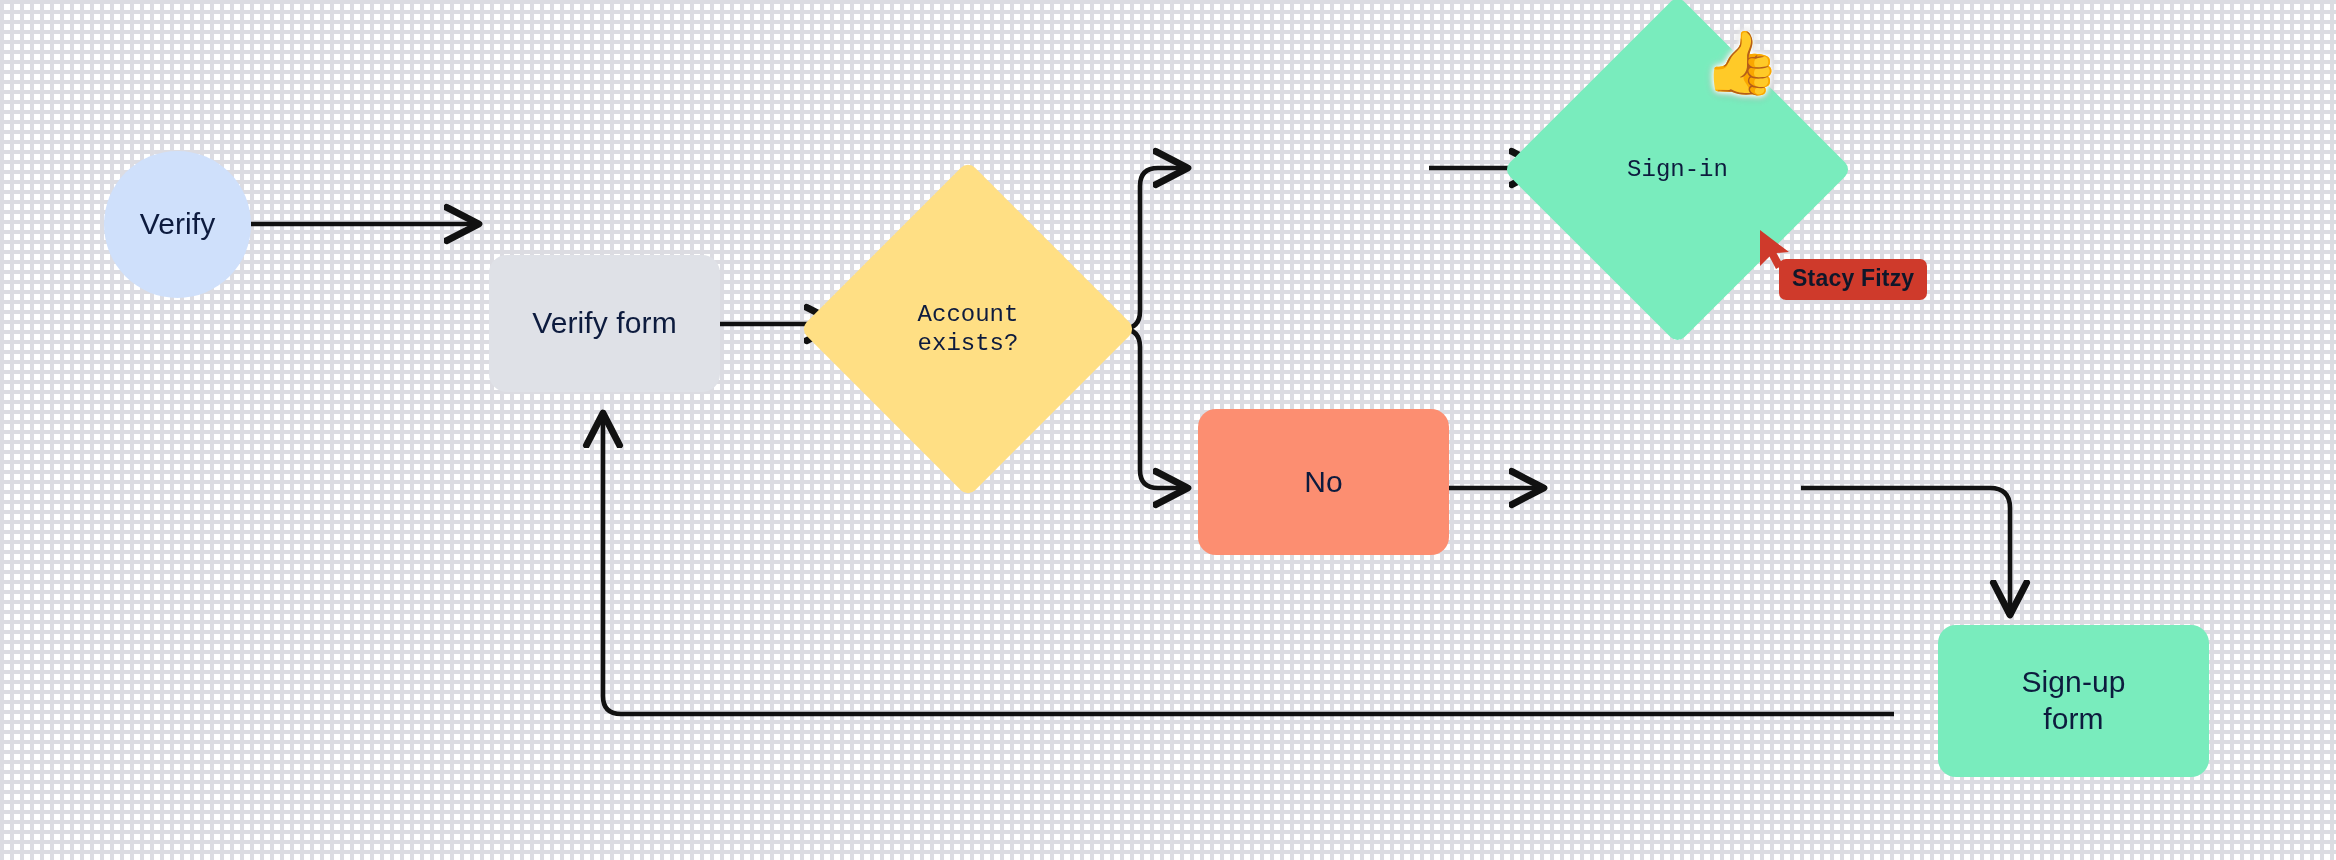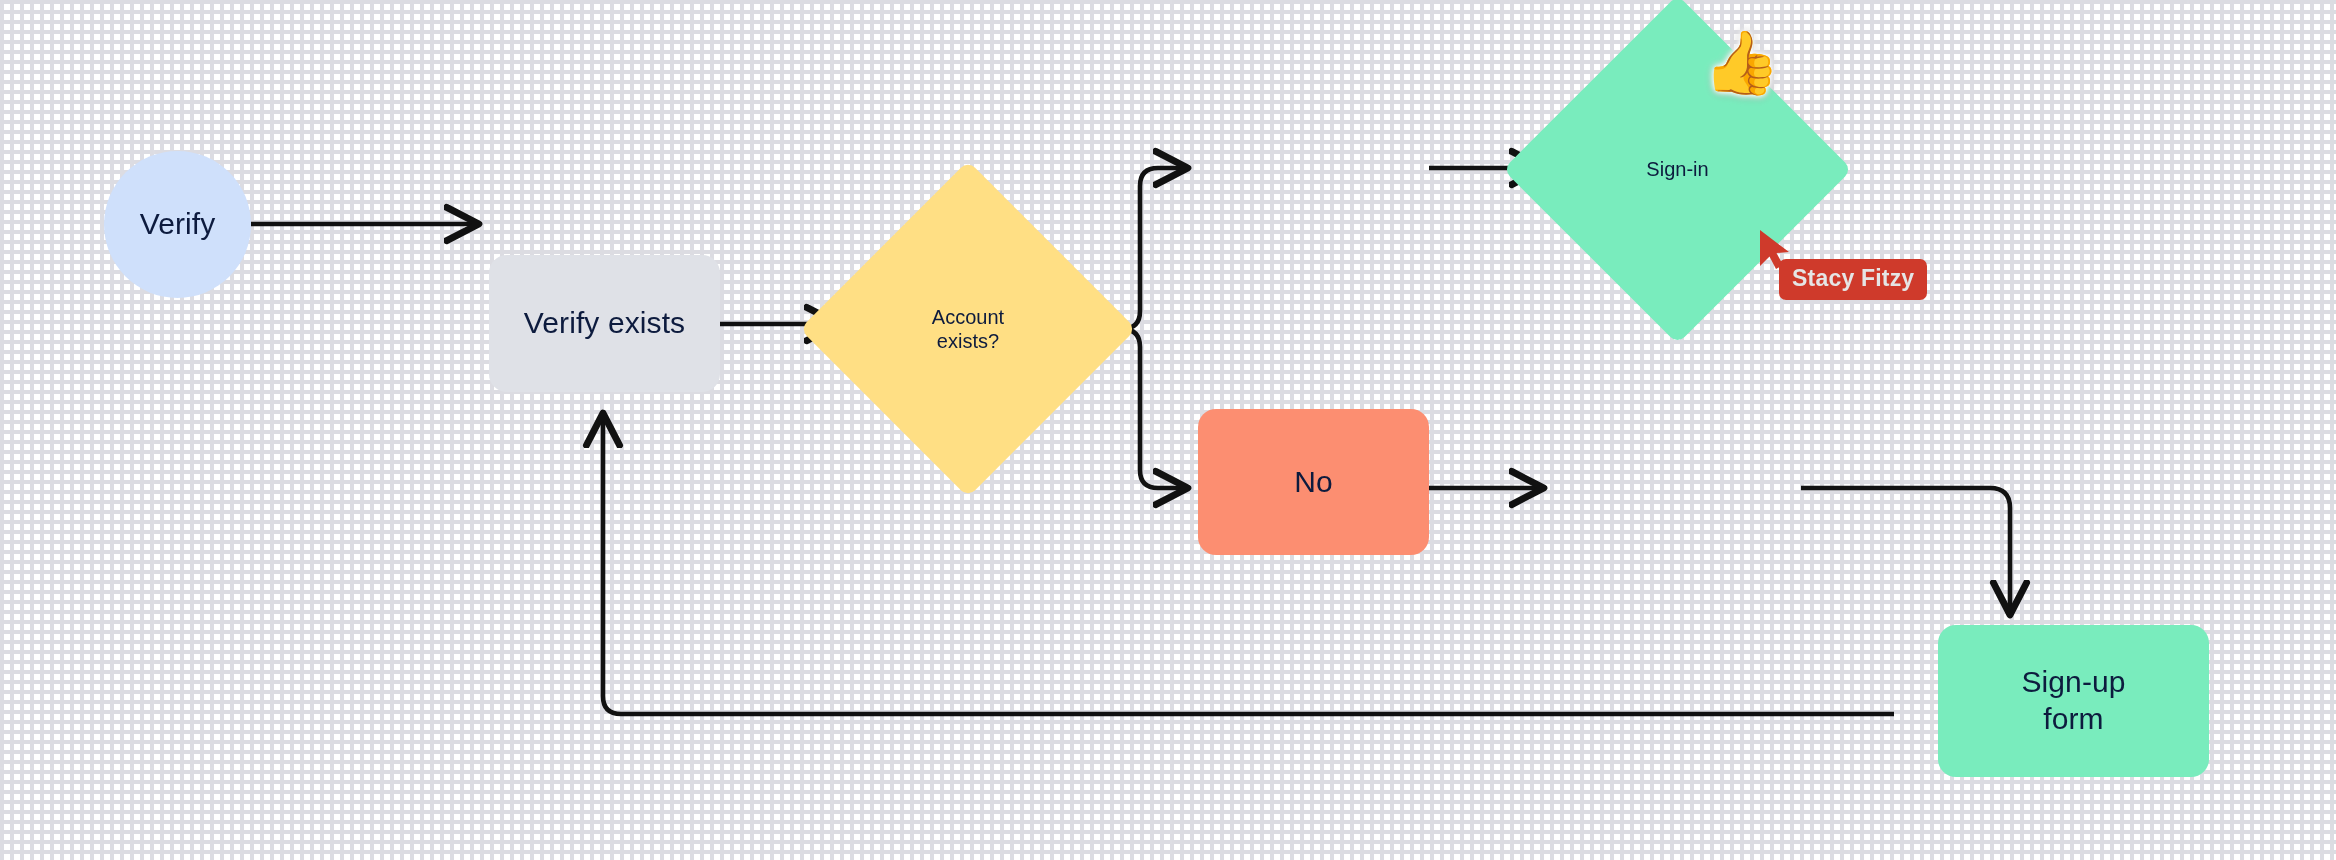--- a/index.html
+++ b/index.html
@@ -76,23 +76,24 @@
     transform: rotate(45deg);
     border-radius: 10px;
   }
   .diamond-label {
     position: absolute;
     inset: 0;
     display: flex;
     align-items: center;
     justify-content: center;
     color: #0d1b3e;
-    font-size: 20px;
+    font-size: 24px;
     line-height: 1.22;
     text-align: center;
+    font-family: Liberation Mono, monospace;
   }
 
   #sticker-thumbsup {
     position: absolute;
     font-size: 62px;
     line-height: 1;
     filter: drop-shadow(0 0 3px #ffffff) drop-shadow(0 0 3px #ffffff)
             drop-shadow(0 1px 2px rgba(0,0,0,0.22));
     user-select: none;
   }
@@ -104,21 +105,21 @@
   #cursor-stacy .cursor-arrow {
     position: absolute;
     left: 0;
     top: 0;
   }
   #cursor-stacy .cursor-label {
     position: absolute;
     left: 22px;
     top: 31px;
     background: #cf3a2b;
-    color: #e5e5e5;
+    color: #0f172a;
     font-size: 23px;
     font-weight: bold;
     padding: 6px 13px 8px 13px;
     border-radius: 7px;
     white-space: nowrap;
     letter-spacing: 0.2px;
   }
 </style>
 </head>
 <body>
@@ -154,40 +155,40 @@
       <path d="M 1801 488 L 1990 488 Q 2010 488 2010 508 L 2010 614" marker-end="url(#arrowhead)"></path>
       <path d="M 1894 714 L 621 714 Q 603 714 603 696 L 603 414" marker-end="url(#arrowhead)"></path>
     </g>
   </svg>
 
   <div class="node node-circle" style="left:104px; top:151px; width:147px; height:147px; background:#cfe0fb;">
     <span>Verify</span>
   </div>
 
   <div class="node node-rect" style="left:489px; top:255px; width:231px; height:137px; background:#dfe1e7;">
-    <span>Verify exists</span>
+    <span>Verify form</span>
   </div>
 
   <div class="diamond-wrap" style="left:849px; top:210px; width:238px; height:238px;">
     <div class="diamond-shape" style="background:#ffdf84;"></div>
     <div class="diamond-label">
       <div>
         <div>Account</div>
         <div>exists?</div>
       </div>
     </div>
   </div>
 
 
   <div class="diamond-wrap" style="left:1554px; top:46px; width:247px; height:247px;">
     <div class="diamond-shape" style="background:#79ecbd;"></div>
     <div class="diamond-label">Sign-in</div>
   </div>
 
-  <div class="node node-rect" style="left:1198px; top:409px; width:231px; height:146px; background:#fc8e71;">
+  <div class="node node-rect" style="left:1198px; top:409px; width:251px; height:146px; background:#fc8e71;">
     <span>No</span>
   </div>
 
 
   <div class="node node-rect" style="left:1894px; top:625px; width:271px; height:152px; background:#79ecbd;margin-left:44px;">
     <div>
       <div>Sign-up</div>
       <div>form</div>
     </div>
   </div>

